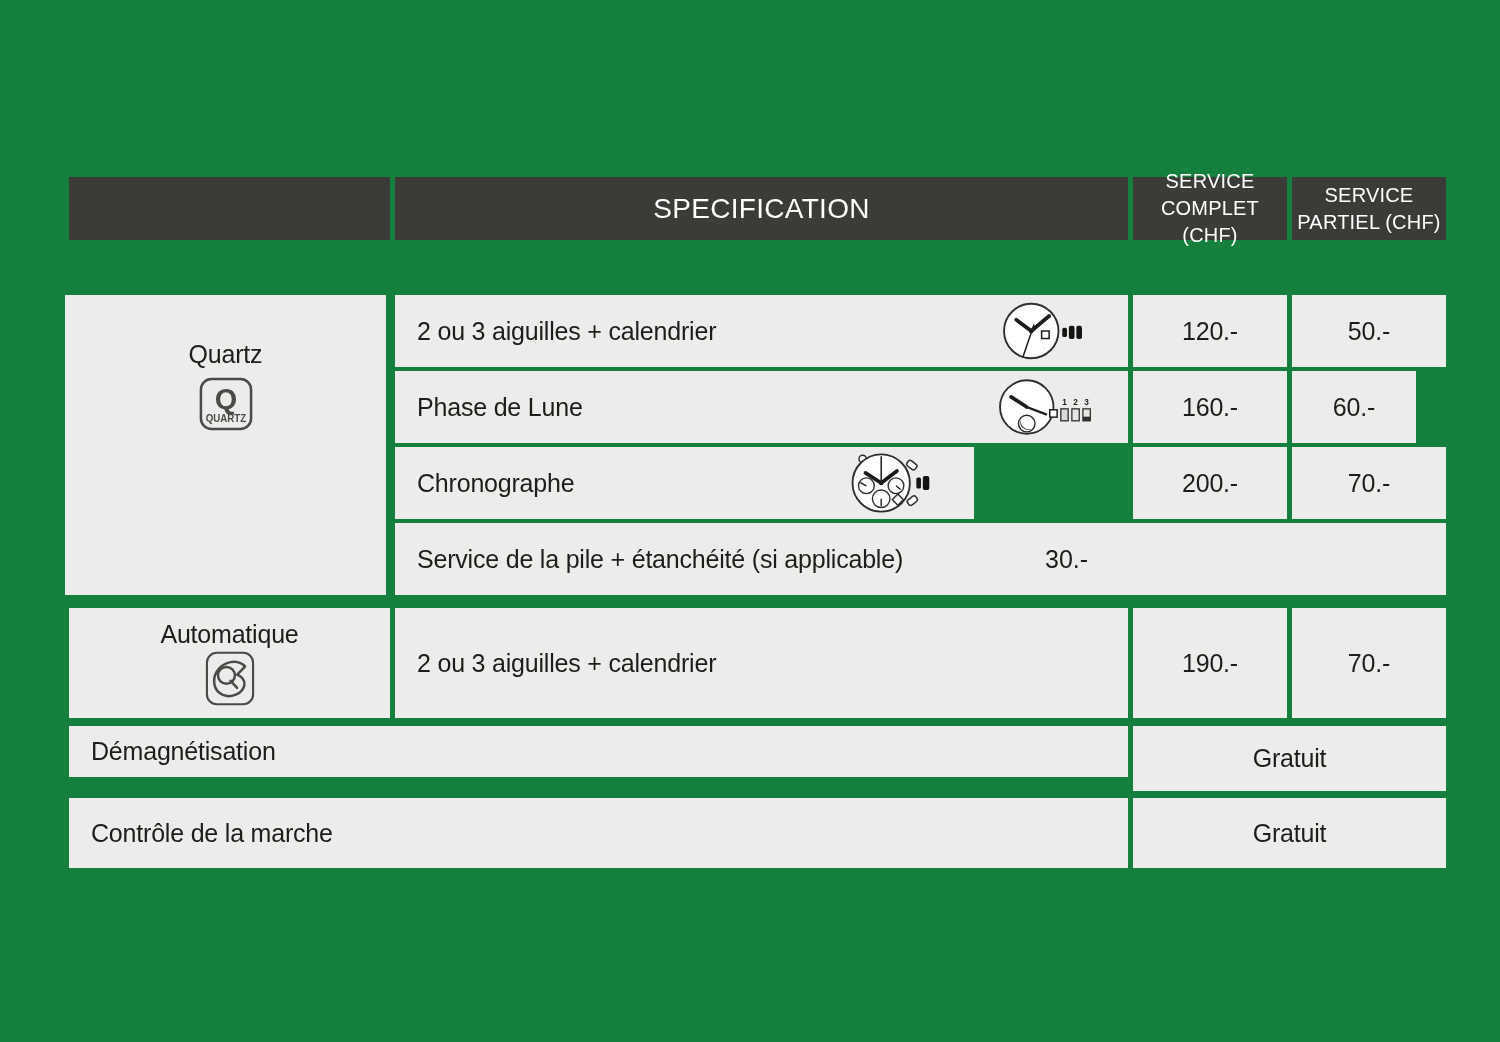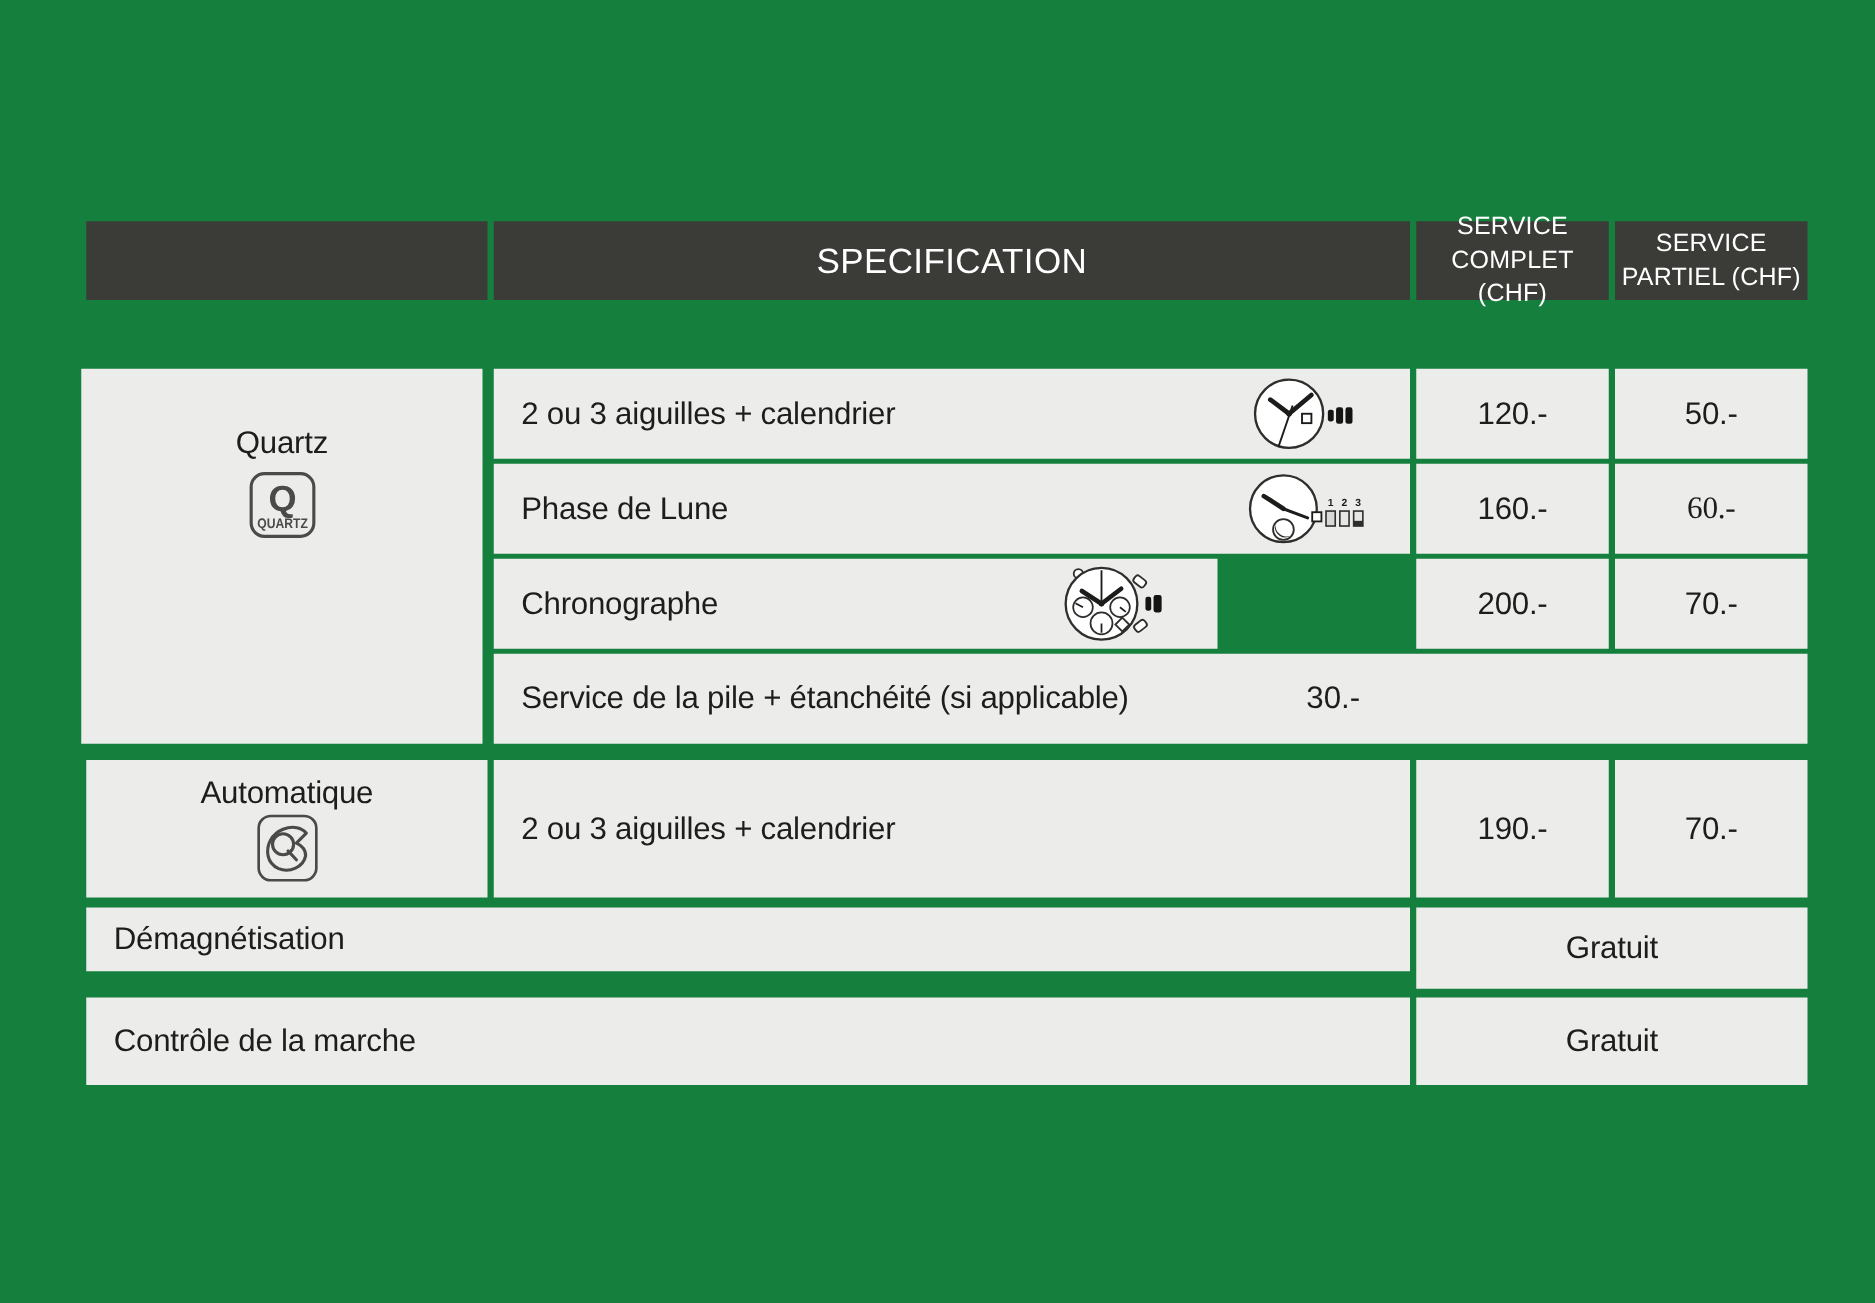--- a/index.html
+++ b/index.html
@@ -93,21 +93,21 @@
         <text x="90" y="36" text-anchor="middle" font-size="9" font-weight="bold" fill="#1c1c1a">2</text>
         <text x="102" y="36" text-anchor="middle" font-size="9" font-weight="bold" fill="#1c1c1a">3</text>
         <rect x="74" y="40" width="8" height="13" fill="#d9d9d7" stroke="#2e2e2c" stroke-width="1.4"></rect>
         <rect x="86" y="40" width="8" height="13" fill="#e6e6e4" stroke="#2e2e2c" stroke-width="1.4"></rect>
         <rect x="98" y="40" width="8" height="13" fill="#e6e6e4" stroke="#2e2e2c" stroke-width="1.4"></rect>
         <rect x="98" y="48.5" width="8" height="4.5" fill="#2e2e2c"></rect>
       </svg>
     </span>
   </div>
   <div class="cell price" style="left:1133px;top:323px;width:154px;height:72px;">160.-</div>
-  <div class="cell price" style="left:1292px;top:323px;width:154px;height:72px;font-family:Liberation Serif, serif;">60.-</div>
+  <div class="cell price" style="left:1292px;top:323px;width:124px;height:72px;">60.-</div>
 
   <div class="cell spec-row" style="left:395px;top:399px;width:579px;height:72px;">
     <span class="spec-label">Chronographe</span>
     <span class="icon-box">
       <svg viewBox="0 0 112 80" width="104" height="74">
         <circle cx="20" cy="14" r="4" fill="#ffffff" stroke="#2e2e2c" stroke-width="1.6"></circle>
         <rect x="68" y="17" width="11" height="7" rx="2.5" fill="#ffffff" stroke="#2e2e2c" stroke-width="1.6" transform="rotate(38 73 20)"></rect>
         <rect x="68" y="56" width="11" height="7" rx="2.5" fill="#ffffff" stroke="#2e2e2c" stroke-width="1.6" transform="rotate(-38 73 59)"></rect>
         <circle cx="40" cy="40" r="31" fill="#ffffff" stroke="#2e2e2c" stroke-width="2"></circle>
         <circle cx="24" cy="43" r="8.5" fill="#ffffff" stroke="#2e2e2c" stroke-width="1.5"></circle>

